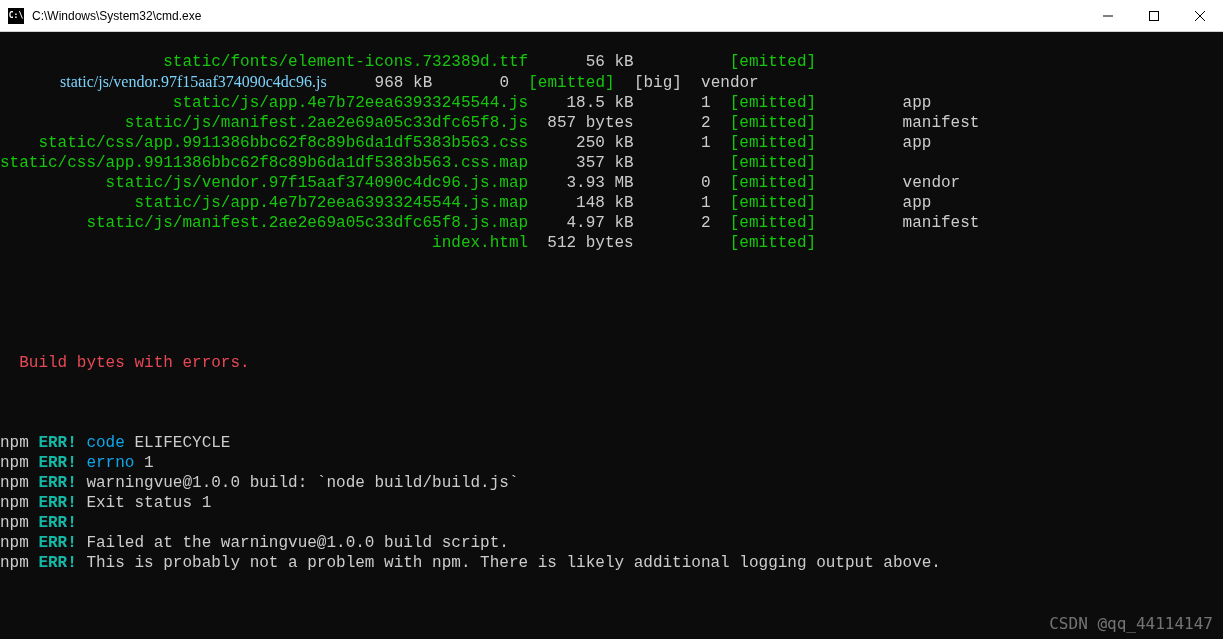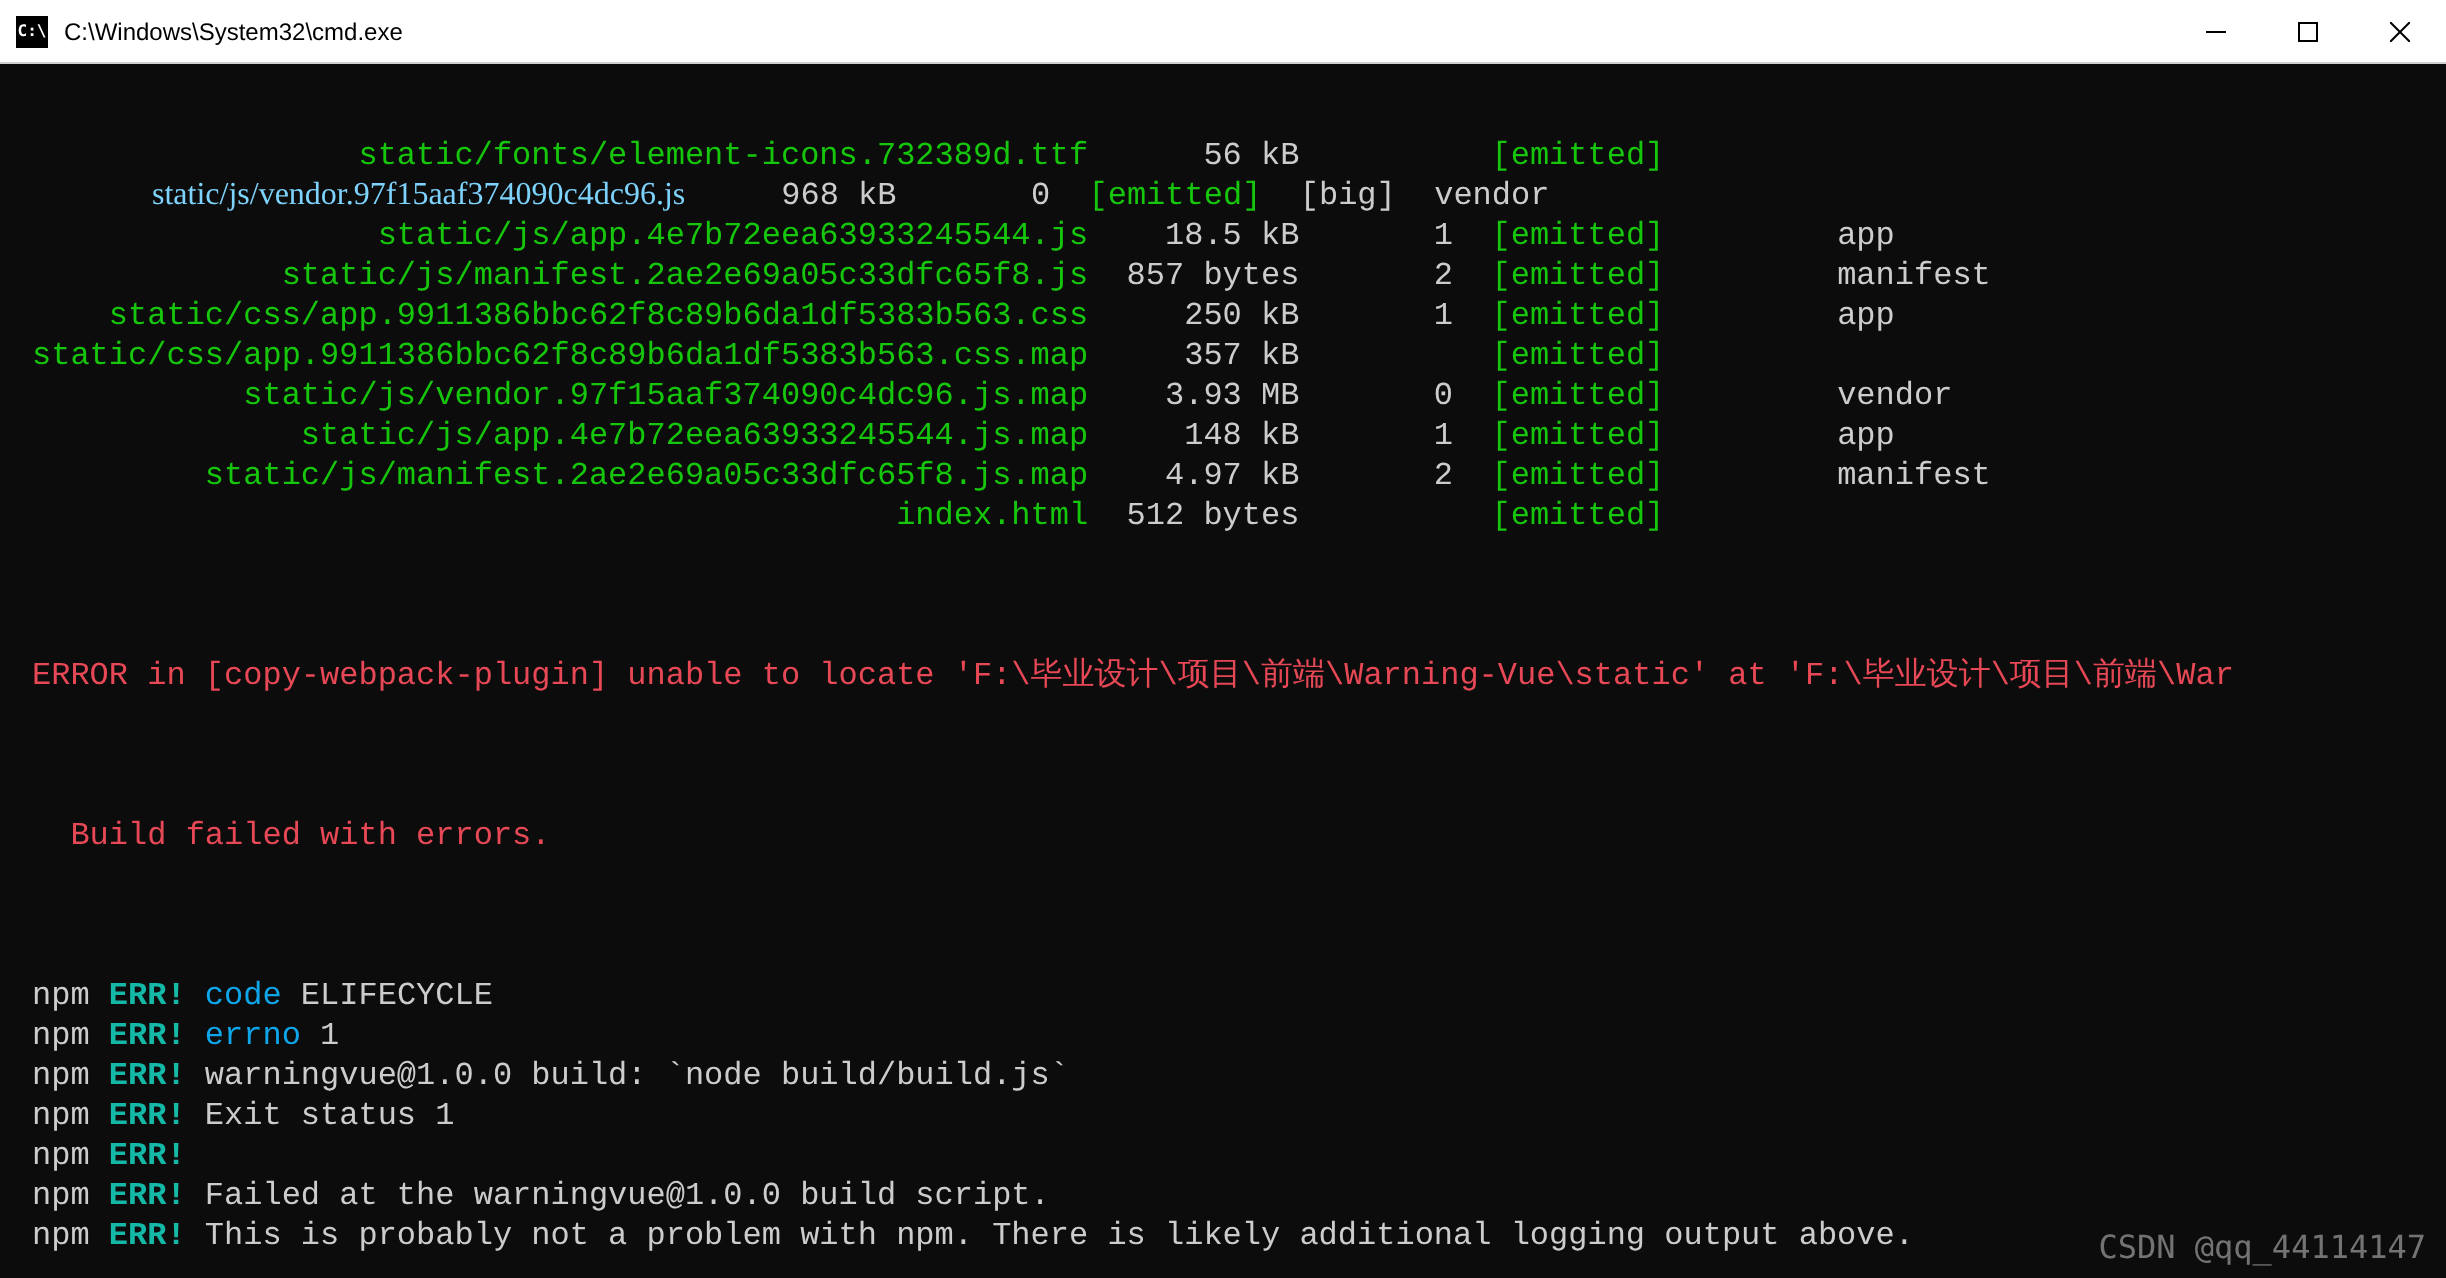--- a/index.html
+++ b/index.html
@@ -48,21 +48,21 @@
       align-items: center;
       justify-content: center;
       cursor: pointer;
     }
     .titlebar-btn svg { stroke: #000; fill: none; stroke-width: 1; }
     .terminal {
       background: #0c0c0c;
       color: #cccccc;
       font-size: 16px;
       line-height: 1.25;
-      padding: 16px;
+      padding: 0;
       white-space: pre;
       height: calc(100% - 32px);
       overflow: hidden;
     }
     .line { white-space: pre; }
     .green { color: #16c60c; }
     .yellow { color: #7dd3fc; font-family: Liberation Serif, serif; }
     .red { color: #e74856; }
     .darkred { color: #14b8a6; font-weight: bold; }
     .magenta { color: #0ea5e9; }
@@ -99,23 +99,22 @@
           <line x1="0" y1="0" x2="10" y2="10"></line>
           <line x1="10" y1="0" x2="0" y2="10"></line>
         </svg>
     </div>
   </div>
 </div>
 
 <div class="terminal">
 <div id="build-rows"><div class="line"><span class="green">                 static/fonts/element-icons.732389d.ttf</span><span class="white">      56 kB</span><span class="white">          </span><span class="green">[emitted]</span><span class="white">         </span><span class="white"></span></div><div class="line"><span class="yellow">               static/js/vendor.97f15aaf374090c4dc96.js</span><span class="white">     968 kB</span><span class="white">       0  </span><span class="green">[emitted]</span><span class="white">  [big]  </span><span class="white">vendor</span></div><div class="line"><span class="green">                  static/js/app.4e7b72eea63933245544.js</span><span class="white">    18.5 kB</span><span class="white">       1  </span><span class="green">[emitted]</span><span class="white">         </span><span class="white">app</span></div><div class="line"><span class="green">             static/js/manifest.2ae2e69a05c33dfc65f8.js</span><span class="white">  857 bytes</span><span class="white">       2  </span><span class="green">[emitted]</span><span class="white">         </span><span class="white">manifest</span></div><div class="line"><span class="green">    static/css/app.9911386bbc62f8c89b6da1df5383b563.css</span><span class="white">     250 kB</span><span class="white">       1  </span><span class="green">[emitted]</span><span class="white">         </span><span class="white">app</span></div><div class="line"><span class="green">static/css/app.9911386bbc62f8c89b6da1df5383b563.css.map</span><span class="white">     357 kB</span><span class="white">          </span><span class="green">[emitted]</span><span class="white">         </span><span class="white"></span></div><div class="line"><span class="green">           static/js/vendor.97f15aaf374090c4dc96.js.map</span><span class="white">    3.93 MB</span><span class="white">       0  </span><span class="green">[emitted]</span><span class="white">         </span><span class="white">vendor</span></div><div class="line"><span class="green">              static/js/app.4e7b72eea63933245544.js.map</span><span class="white">     148 kB</span><span class="white">       1  </span><span class="green">[emitted]</span><span class="white">         </span><span class="white">app</span></div><div class="line"><span class="green">         static/js/manifest.2ae2e69a05c33dfc65f8.js.map</span><span class="white">    4.97 kB</span><span class="white">       2  </span><span class="green">[emitted]</span><span class="white">         </span><span class="white">manifest</span></div><div class="line"><span class="green">                                             index.html</span><span class="white">  512 bytes</span><span class="white">          </span><span class="green">[emitted]</span><span class="white">         </span><span class="white"></span></div></div>
 <div class="line"> </div>
-<div class="line red">ERROR in [copy-webpack-plugin] unable to locate 'F:\毕业设计\项目\前端\Warning-Vue\static' at 'F:\毕业设计\项目\前端\War</div>
 <div class="line"> </div>
-<div class="line red">  Build failed with errors.</div>
+<div class="line red">  Build bytes with errors.</div>
 <div class="line"> </div>
 <div id="npm-err-rows"><div class="line"><span class="white">npm </span><span class="darkred">ERR!</span><span class="magenta"> code</span><span class="white"> ELIFECYCLE</span></div><div class="line"><span class="white">npm </span><span class="darkred">ERR!</span><span class="magenta"> errno</span><span class="white"> 1</span></div><div class="line"><span class="white">npm </span><span class="darkred">ERR!</span><span class="white"> warningvue@1.0.0 build: `node build/build.js`</span></div><div class="line"><span class="white">npm </span><span class="darkred">ERR!</span><span class="white"> Exit status 1</span></div><div class="line"><span class="white">npm </span><span class="darkred">ERR!</span><span class="white"></span></div><div class="line"><span class="white">npm </span><span class="darkred">ERR!</span><span class="white"> Failed at the warningvue@1.0.0 build script.</span></div><div class="line"><span class="white">npm </span><span class="darkred">ERR!</span><span class="white"> This is probably not a problem with npm. There is likely additional logging output above.</span></div></div>
 
 
 
 
 
 </div>
 
 <div class="watermark">CSDN @qq_44114147</div>

